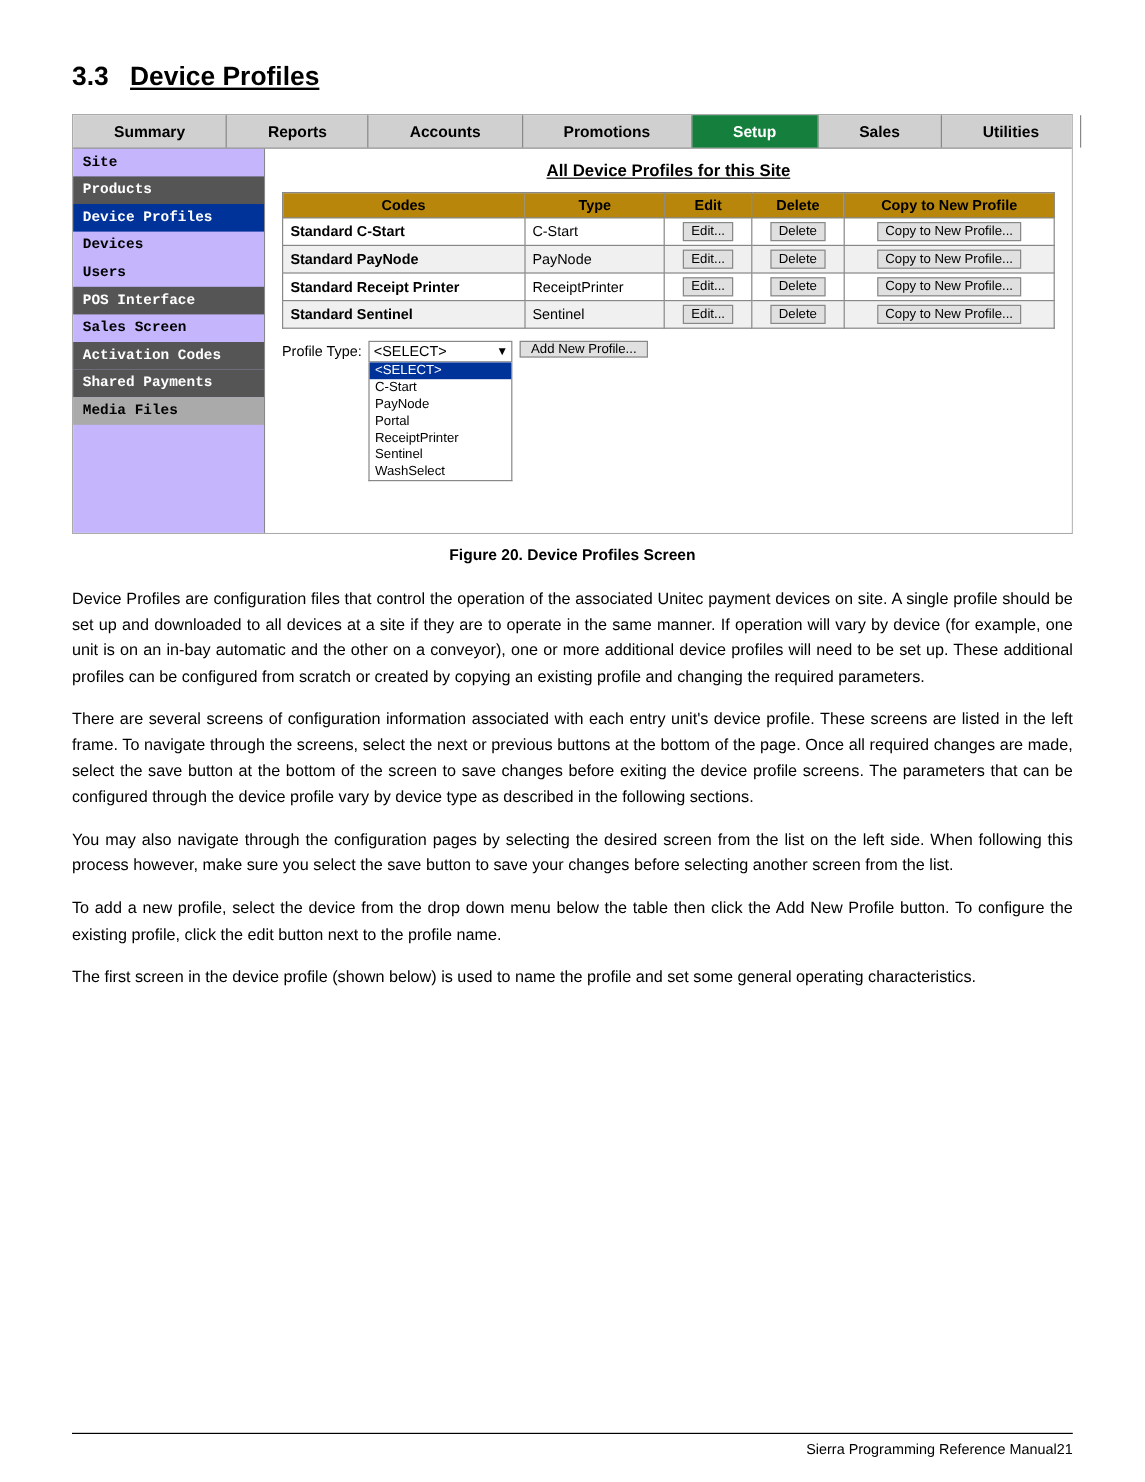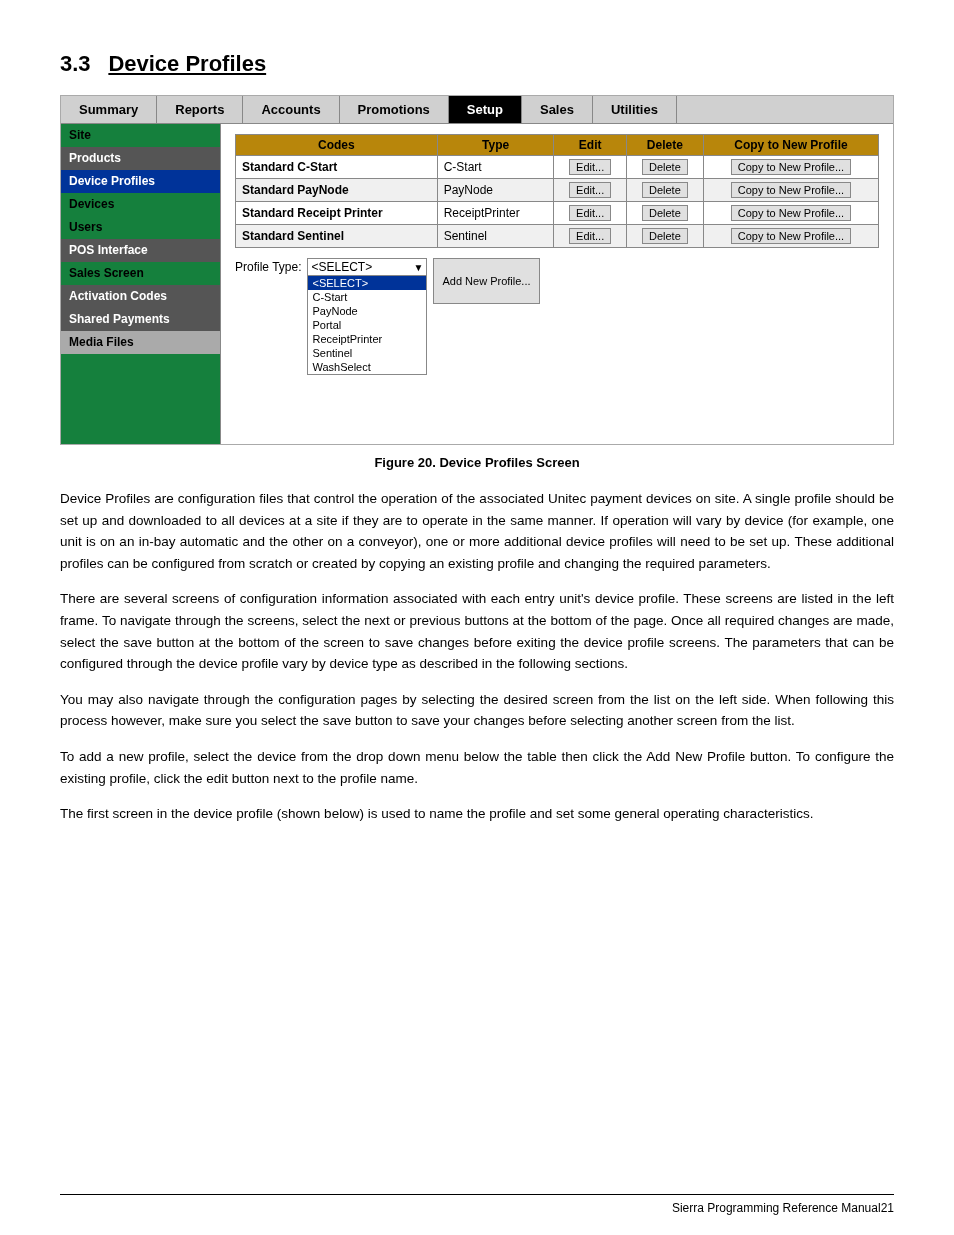--- a/index.html
+++ b/index.html
@@ -33,45 +33,46 @@
       background: #fff;
     }
 
     
     .nav-bar {
       display: flex;
       background: #d0d0d0;
       border-bottom: 1px solid #888;
     }
     .nav-item {
-      padding: 6px 18px;
+      padding: 6px 34px;
       font-size: 13px;
       font-weight: bold;
       color: #000;
       cursor: pointer;
       border-right: 1px solid #888;
     }
     .nav-item.active {
-      background: #000000;
+      background: #15803d;
       color: #fff;
     }
 
     
     .main-area {
       display: flex;
       min-height: 320px;
     }
 
     
     .sidebar {
       width: 160px;
-      background: #15803d;
+      background: #c4b5fd;
       border-right: 1px solid #888;
       padding: 0;
       flex-shrink: 0;
+      font-family: Liberation Mono, monospace;
     }
     .sidebar-item {
       padding: 4px 8px;
       font-size: 12px;
       font-weight: bold;
       color: #000;
       cursor: pointer;
       border-bottom: 1px solid transparent;
     }
     .sidebar-item.active {
@@ -146,21 +147,21 @@
       gap: 6px;
     }
     .profile-type-label {
       font-weight: normal;
       white-space: nowrap;
       padding-top: 2px;
     }
 
     .add-profile-btn {
       font-size: 11px;
-      padding: 16px 8px;
+      padding: 0 8px;
       cursor: pointer;
       background: #e0e0e0;
       border: 1px solid #888;
       white-space: nowrap;
     }
 
     
     .figure-caption {
       text-align: center;
       font-size: 13px;
@@ -259,20 +260,21 @@
         <div class="sidebar-item">Devices</div>
         <div class="sidebar-item">Users</div>
         <div class="sidebar-item dark">POS Interface</div>
         <div class="sidebar-item">Sales Screen</div>
         <div class="sidebar-item dark">Activation Codes</div>
         <div class="sidebar-item dark">Shared Payments</div>
         <div class="sidebar-item gray">Media Files</div>
       </div>
 
       <div class="content-area">
+        <div class="content-title">All Device Profiles for this Site</div>
 
         <table class="profiles-table">
           <thead>
             <tr>
               <th>Codes</th>
               <th>Type</th>
               <th>Edit</th>
               <th>Delete</th>
               <th>Copy to New Profile</th>
             </tr>

